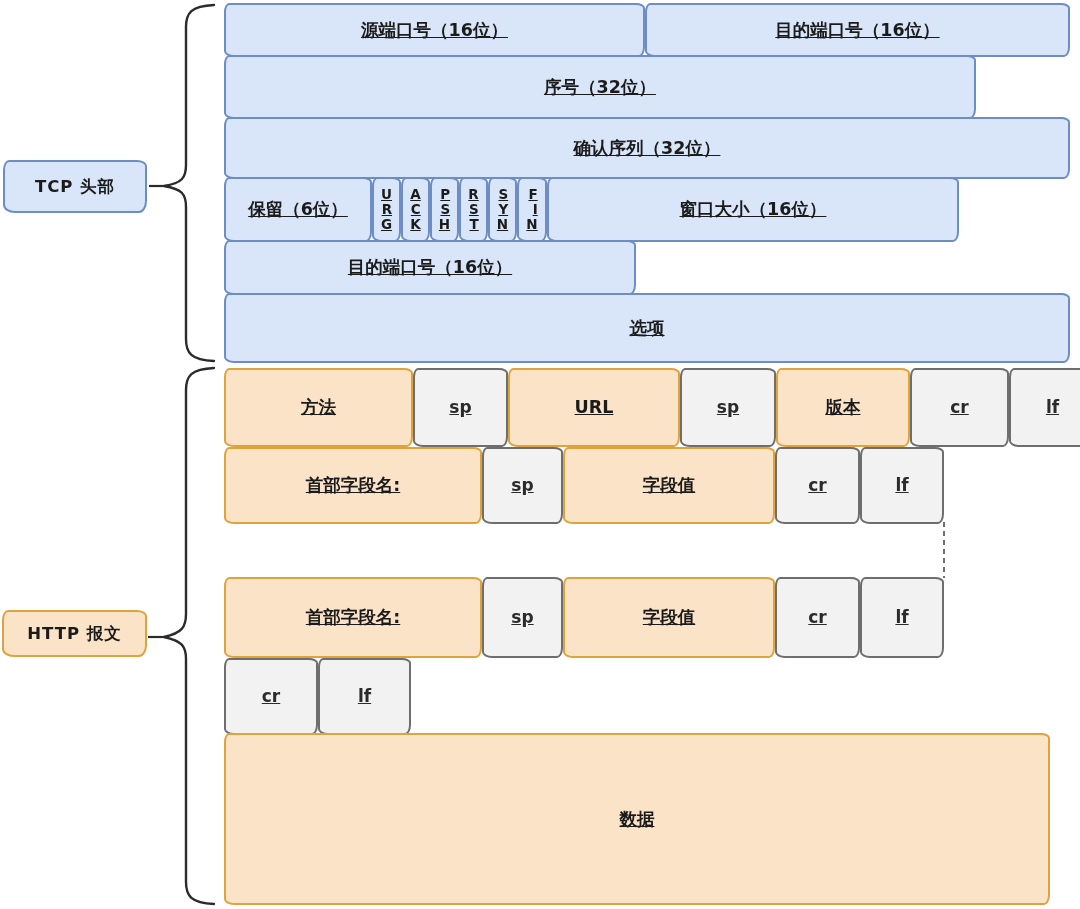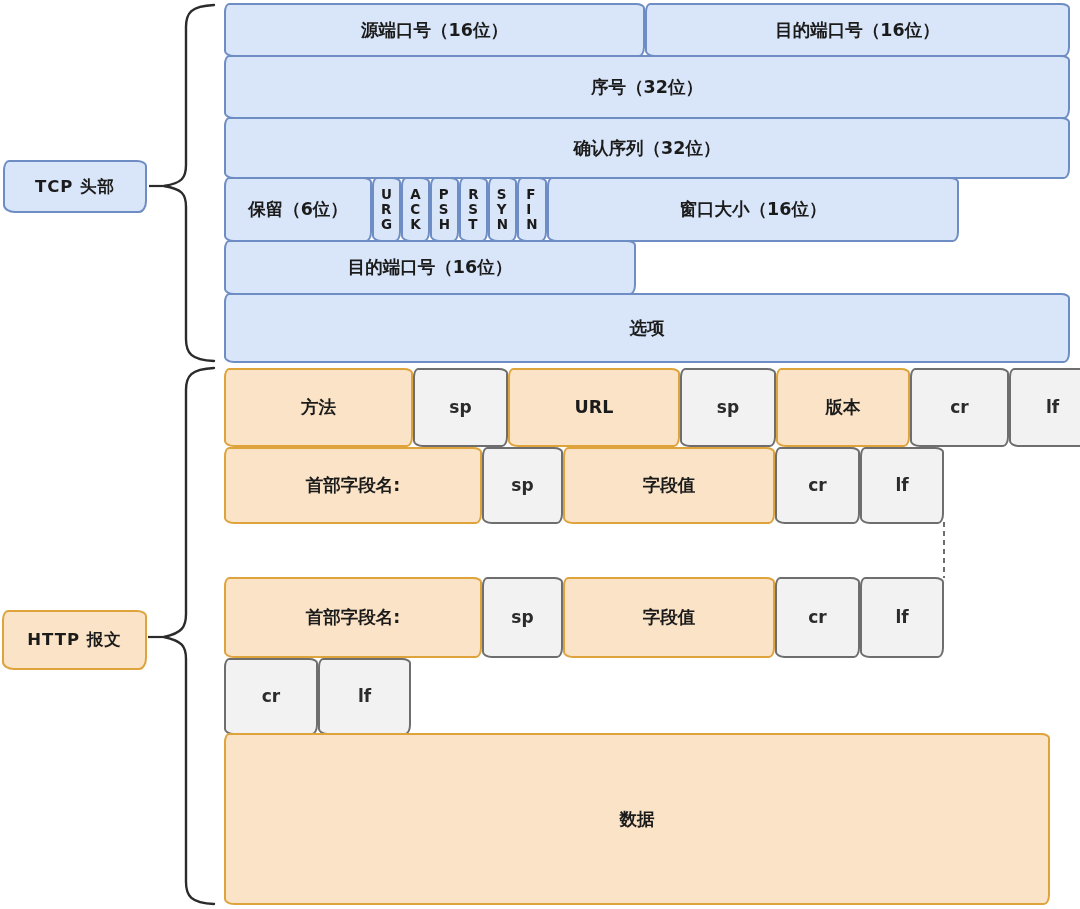--- a/index.html
+++ b/index.html
@@ -5,23 +5,24 @@
   html,body{margin:0;padding:0;background:#ffffff;}
   .canvas{
     position:relative;width:1080px;height:909px;background:#ffffff;
     font-family:"DejaVu Sans","Liberation Sans",sans-serif;color:#1b1b1b;overflow:hidden;
   }
   .overlay{position:absolute;left:0;top:0;z-index:1;}
   .diagram{position:absolute;left:224px;top:3px;width:846px;height:902px;z-index:2;}
   .row{position:absolute;left:0;display:flex;}
   .cell{
     box-sizing:border-box;display:flex;align-items:center;justify-content:center;
-    text-align:left;font-weight:700;font-size:17.5px;line-height:1.18;
+    text-align:right;font-weight:700;font-size:17.5px;line-height:1.18;
     white-space:pre-line;border:2.4px solid;flex:0 0 auto;
     border-radius:5px 9px 6px 10px / 9px 5px 10px 6px;
+    text-decoration:underline;
   }
   .blue{background:var(--blue_fill);border-color:var(--blue_border);}
   .orange{background:var(--orange_fill);border-color:var(--orange_border);}
   .gray{background:var(--gray_fill);border-color:var(--gray_border);color:#2b2b2b;}
   .latin{font-weight:600;font-size:17px;}
   .flag{font-size:13.5px;font-weight:600;line-height:1.1;padding:0;}
   .side-label{
     position:absolute;z-index:2;box-sizing:border-box;display:flex;align-items:center;justify-content:center;
     font-weight:700;font-size:16.5px;letter-spacing:1px;border:2.4px solid;
     border-radius:6px 10px 8px 12px / 10px 6px 12px 8px;
@@ -36,31 +37,31 @@
 
   <svg class="overlay" width="1080" height="909" viewBox="0 0 1080 909">
     <path d="M 214 5 C 191 6 186 13 186 27 L 186 165 C 186 178 182 183 164 186 C 182 189 186 194 186 207 L 186 339 C 186 353 191 360 214 361" fill="none" stroke="#2B2B2B" stroke-width="2.4" stroke-linecap="round"></path>
     <line x1="149" y1="186" x2="167" y2="186" stroke="#2B2B2B" stroke-width="2.2"></line>
     <path d="M 214 368 C 191 369 186 376 186 390 L 186 614 C 186 627 182 633 164 637 C 182 641 186 646 186 659 L 186 882 C 186 896 191 903 214 904" fill="none" stroke="#2B2B2B" stroke-width="2.4" stroke-linecap="round"></path>
     <line x1="148" y1="637" x2="167" y2="637" stroke="#2B2B2B" stroke-width="2.2"></line>
     <line x1="944" y1="522" x2="944" y2="578" stroke="#4A4A4A" stroke-width="1.6" stroke-dasharray="5 4"></line>
   </svg>
 
   <div class="side-label blue-label" style="left:3px;top:160px;width:144px;height:53px">TCP 头部</div>
-  <div class="side-label orange-label" style="left:2px;top:610px;width:145px;height:60px">HTTP 报文</div>
+  <div class="side-label orange-label" style="left:2px;top:610px;width:145px;height:47px">HTTP 报文</div>
 
   <div class="diagram">
 
     <div class="row" style="top:0;height:54px">
       <div class="cell blue" style="width:421px">源端口号（16位）</div>
       <div class="cell blue" style="width:425px">目的端口号（16位）</div>
     </div>
 
     <div class="row" style="top:52px;height:64px">
-      <div class="cell blue" style="width:846px">序号（32位）</div>
+      <div class="cell blue" style="width:752px">序号（32位）</div>
     </div>
 
     <div class="row" style="top:114px;height:62px">
       <div class="cell blue" style="width:846px">确认序列（32位）</div>
     </div>
 
     <div class="row" style="top:174px;height:65px">
       <div class="cell blue" style="width:148px">保留（6位）</div>
       <div class="cell blue flag" style="width:29px">U
 R

